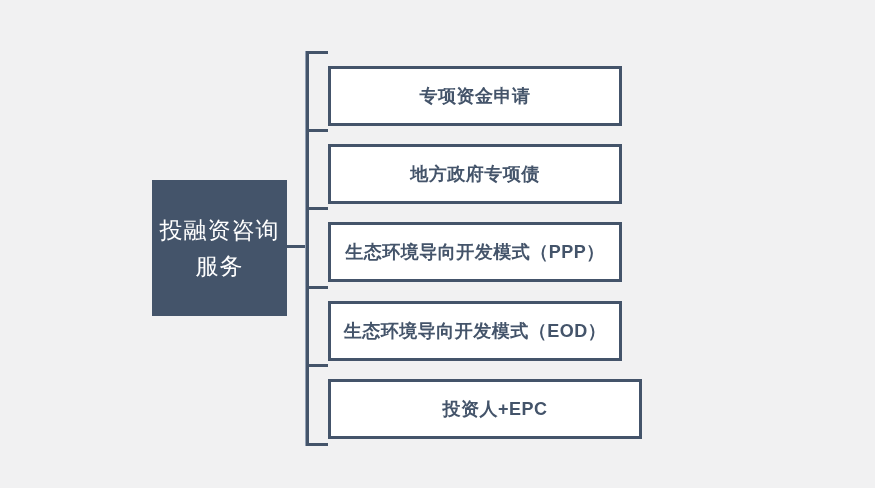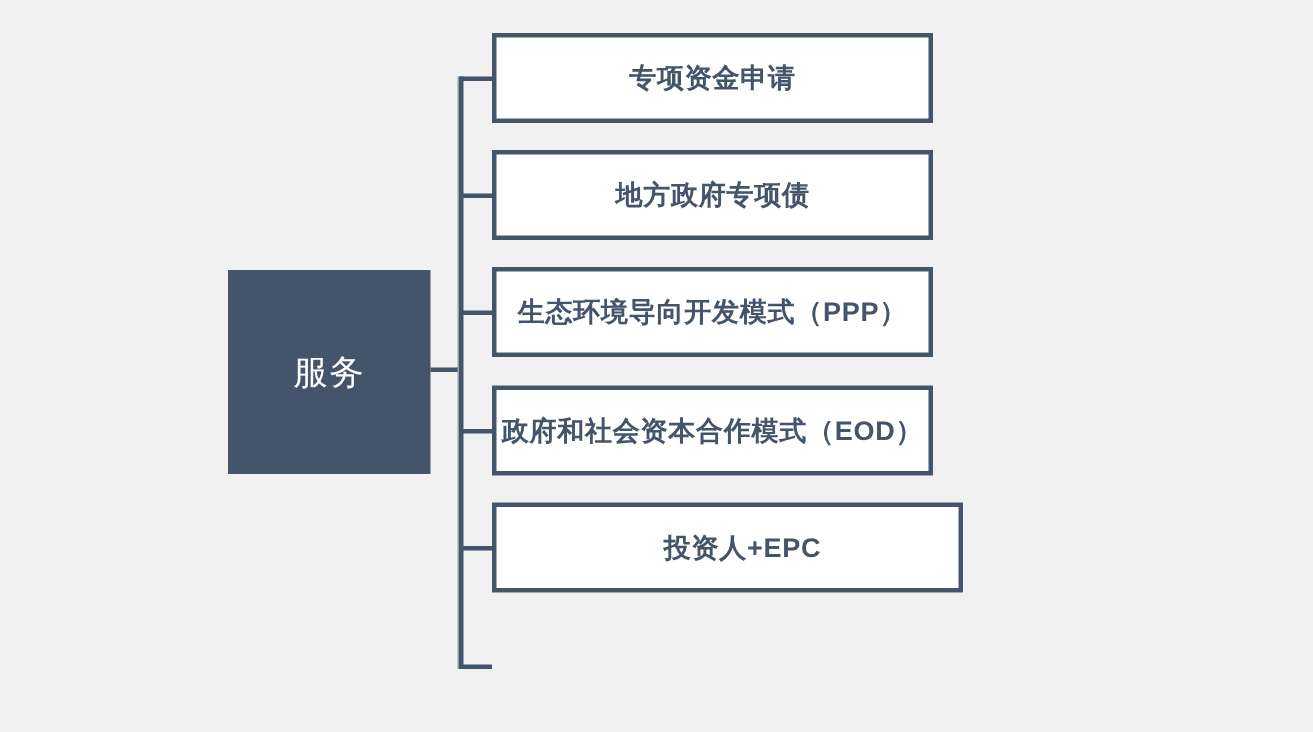--- a/index.html
+++ b/index.html
@@ -45,20 +45,21 @@
     background: #ffffff;
     border: 3px solid #44546A;
     display: flex;
     align-items: center;
     justify-content: center;
     text-align: center;
     color: #44546A;
     font-size: 18px;
     font-weight: bold;
     letter-spacing: 0.5px;
+    margin-top: 44px;
   }
   .b1 { top: 22px; }
   .b2 { top: 100px; }
   .b3 { top: 178px; }
   .b4 { top: 257px; }
   .b5 { top: 335px; padding-left: 20px; }
   .b6 { top: 414px; }
   
   .hline, .vline {
     position: absolute;
@@ -84,20 +85,21 @@
   .s4 { top: 286px; }
   .s5 { top: 364px; }
   .s6 { top: 443px; }
 </style>
 </head>
 <body>
 
 <div class="canvas">
 
   <div class="root-box">
+    <div>投融资咨询</div>
     <div>服务</div>
   </div>
 
   <div class="hline root-connector"></div>
   <div class="vline trunk"></div>
   <div class="hline stub s1"></div>
   <div class="hline stub s2"></div>
   <div class="hline stub s3"></div>
   <div class="hline stub s4"></div>
   <div class="hline stub s5"></div>
@@ -106,19 +108,19 @@
   <div class="branch-box b1">
     <span>专项资金申请</span>
   </div>
   <div class="branch-box b2">
     <span>地方政府专项债</span>
   </div>
   <div class="branch-box b3">
     <span>生态环境导向开发模式（PPP）</span>
   </div>
   <div class="branch-box b4">
-    <span>政府和社会资本合作模式（EOD）</span>
+    <span>生态环境导向开发模式（EOD）</span>
   </div>
   <div class="branch-box b5">
     <span>投资人+EPC</span>
   </div>
 
 </div>
 
 </body></html>

